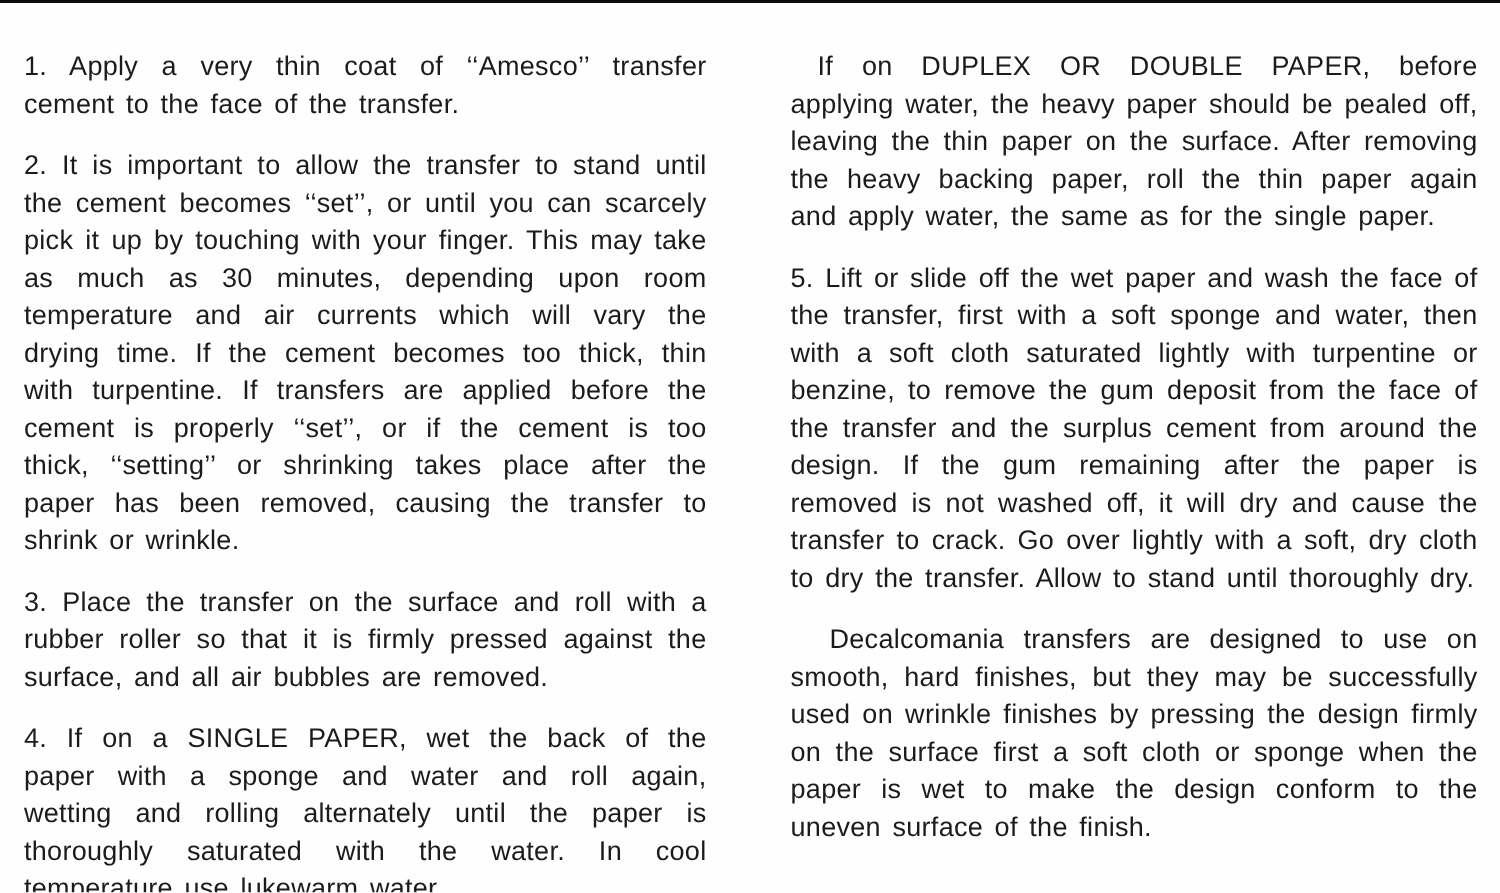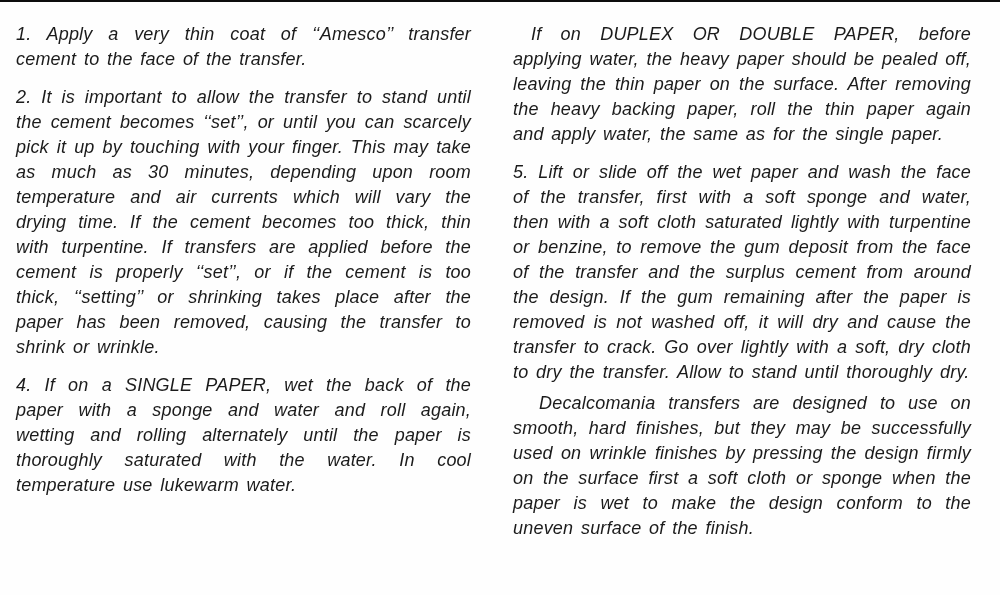--- a/index.html
+++ b/index.html
@@ -31,26 +31,25 @@
     font-size: 18px;
     line-height: 25px;
     word-spacing: 2.5px;
     letter-spacing: 0.2px;
   }
   .col-left {
     left: 16px;
     width: 455px;
   }
   .col-right {
-    left: 513px;
+    left: 527px;
     width: 458px;
   }
   .para {
-    margin: 6px 0 13px 0;
-    font-style: italic;
+    margin: 16px 0 13px 0;
   }
   .para:last-child {
     margin-bottom: 0;
   }
   .para.tight {
     margin-bottom: 0;
   }
   .para.indent-sm {
     text-indent: 18px;
   }
@@ -60,20 +59,21 @@
 </style>
 </head>
 <body>
 
 <div class="page">
   <div class="scan-edge"></div>
 
   <div class="col col-left">
     <p class="para">1. Apply a very thin coat of ‘‘Amesco’’ transfer cement to the face of the transfer.</p>
     <p class="para">2. It is important to allow the transfer to stand until the cement becomes ‘‘set’’, or until you can scarcely pick it up by touching with your finger. This may take as much as 30 minutes, depending upon room temperature and air currents which will vary the drying time. If the cement becomes too thick, thin with turpentine. If transfers are applied before the cement is properly ‘‘set’’, or if the cement is too thick, ‘‘setting’’ or shrinking takes place after the paper has been removed, causing the transfer to shrink or wrinkle.</p>
+    <p class="para">3. Place the transfer on the surface and roll with a rubber roller so that it is firmly pressed against the surface, and all air bubbles are removed.</p>
     <p class="para">4. If on a SINGLE PAPER, wet the back of the paper with a sponge and water and roll again, wetting and rolling alternately until the paper is thoroughly saturated with the water. In cool temperature use lukewarm water.</p>
   </div>
 
   <div class="col col-right">
     <p class="para indent-sm">If on DUPLEX OR DOUBLE PAPER, before applying water, the heavy paper should be pealed off, leaving the thin paper on the surface. After removing the heavy backing paper, roll the thin paper again and apply water, the same as for the single paper.</p>
     <p class="para tight">5. Lift or slide off the wet paper and wash the face of the transfer, first with a soft sponge and water, then with a soft cloth saturated lightly with turpentine or benzine, to remove the gum deposit from the face of the transfer and the surplus cement from around the design. If the gum remaining after the paper is removed is not washed off, it will dry and cause the transfer to crack. Go over lightly with a soft, dry cloth to dry the transfer. Allow to stand until thoroughly dry.</p>
     <p class="para indent-lg">Decalcomania transfers are designed to use on smooth, hard finishes, but they may be successfully used on wrinkle finishes by pressing the design firmly on the surface first a soft cloth or sponge when the paper is wet to make the design conform to the uneven surface of the finish.</p>
   </div>
 </div>
 

